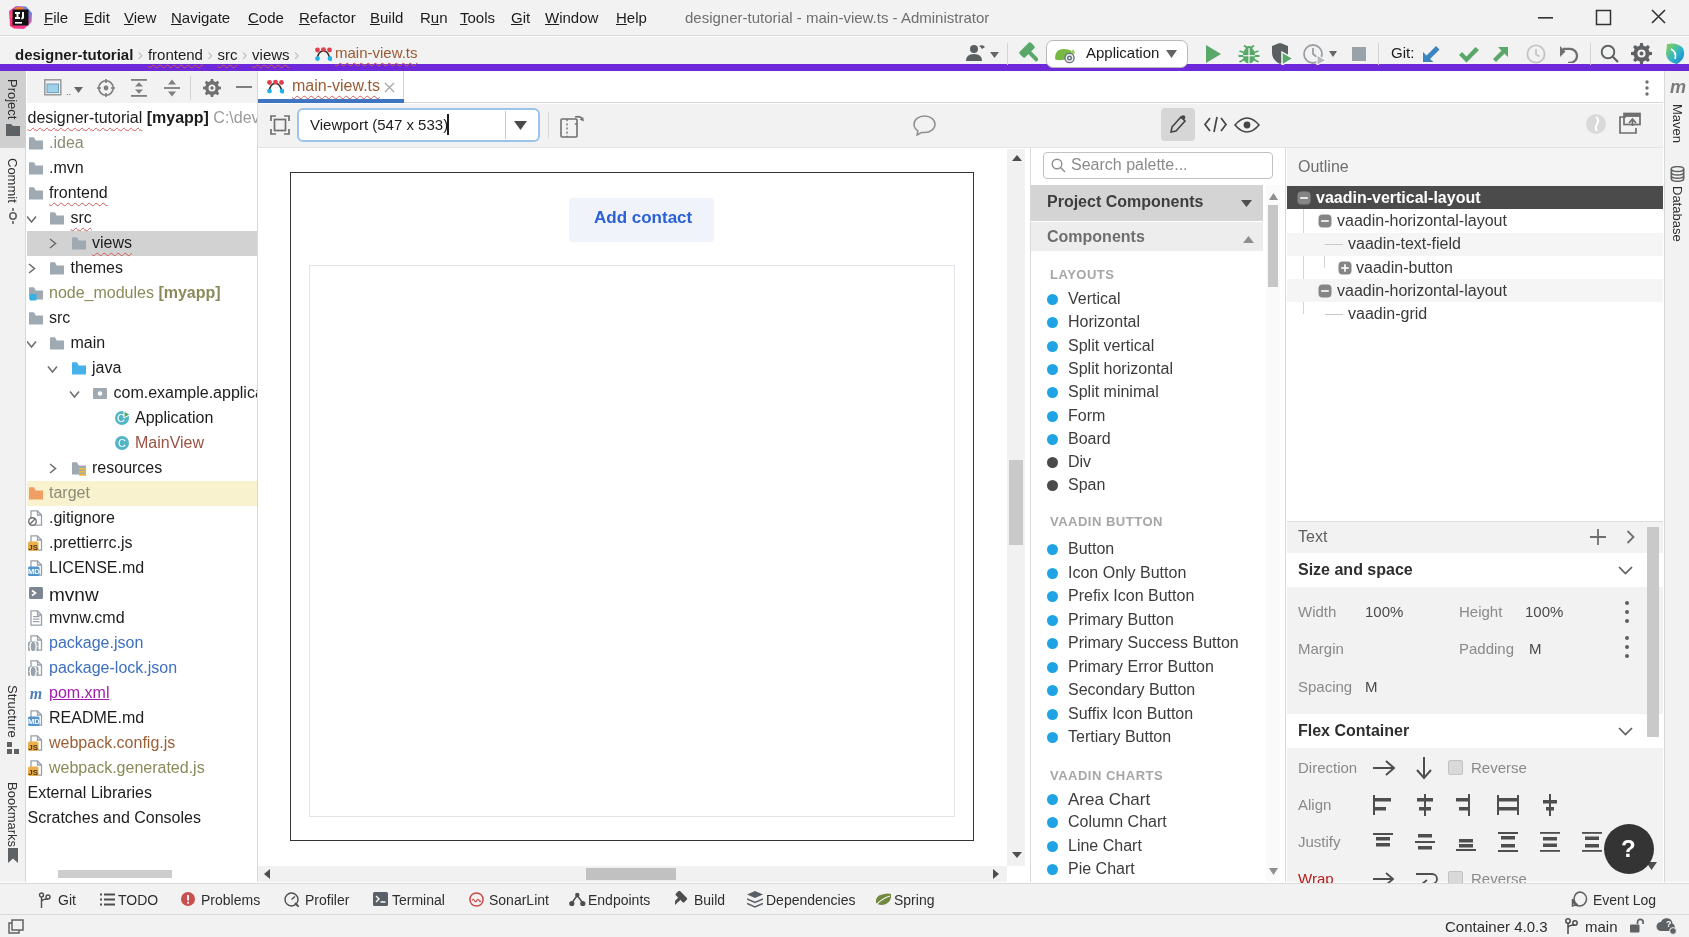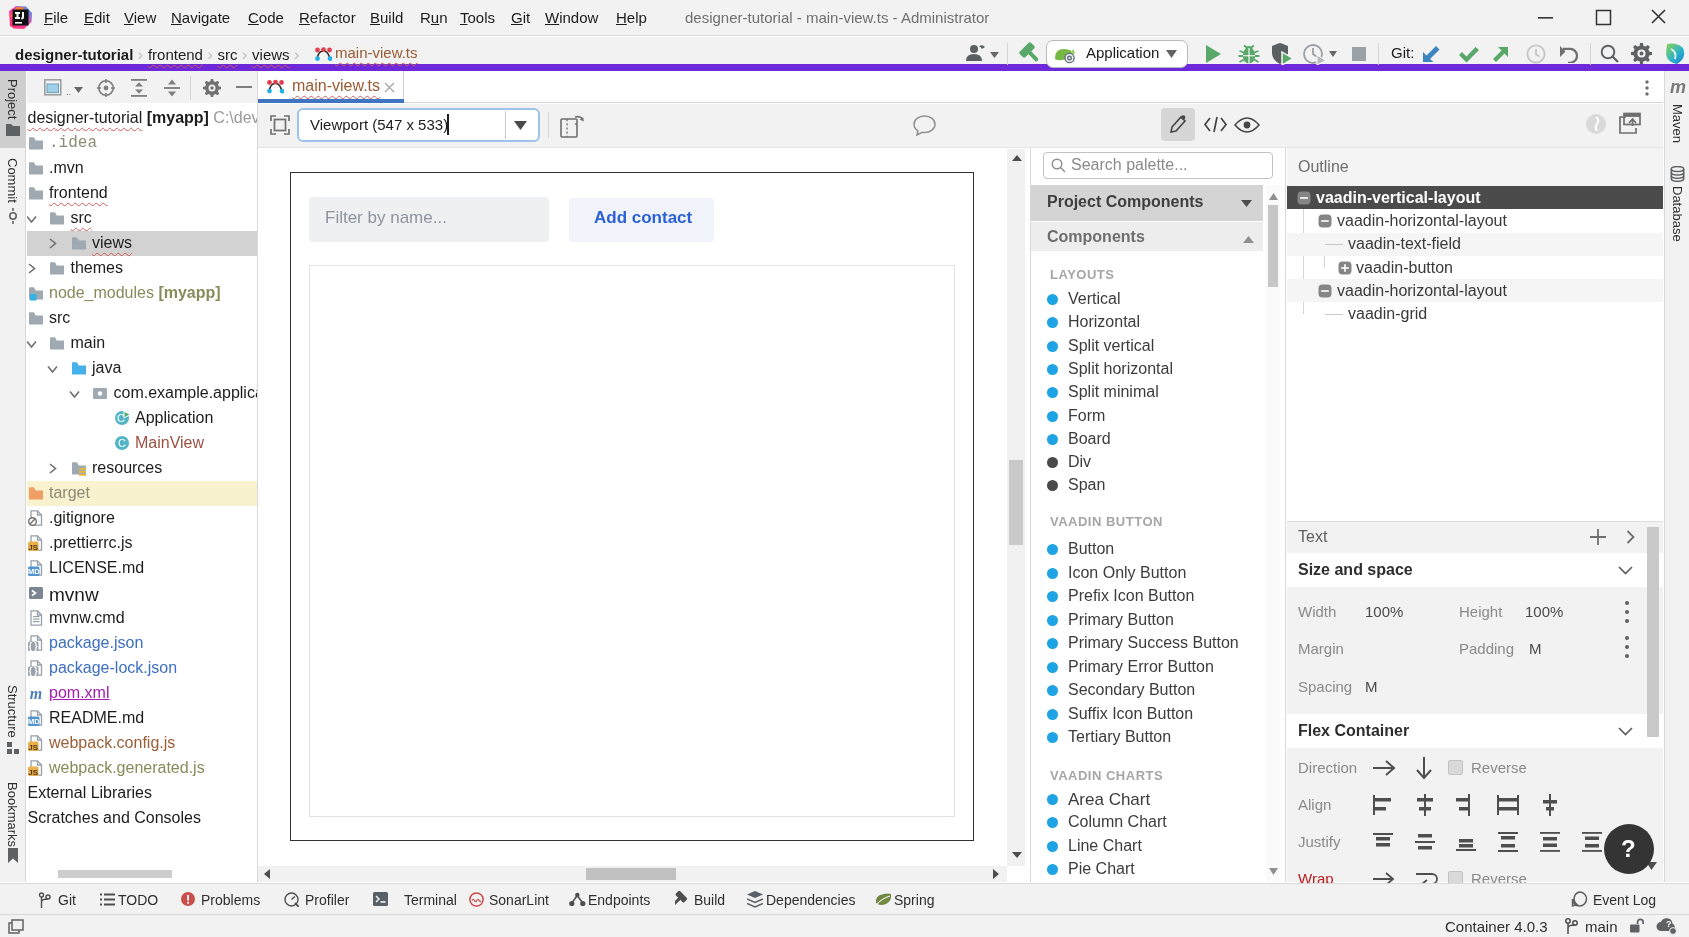--- a/index.html
+++ b/index.html
@@ -217,21 +217,21 @@
     <path fill="#707070" d="M9 5.5 A3.5 3.5 0 1 0 9 12.5 A3.5 3.5 0 1 0 9 5.5 M9 7.3 A1.7 1.7 0 1 1 9 10.7 A1.7 1.7 0 1 1 9 7.3 M7.8 0 h2.4 l0.4 2.3 a7 7 0 0 1 2 0.8 l1.9 -1.3 l1.7 1.7 l-1.3 1.9 a7 7 0 0 1 0.8 2 l2.3 0.4 v2.4 l-2.3 0.4 a7 7 0 0 1 -0.8 2 l1.3 1.9 l-1.7 1.7 l-1.9 -1.3 a7 7 0 0 1 -2 0.8 l-0.4 2.3 h-2.4 l-0.4 -2.3 a7 7 0 0 1 -2 -0.8 l-1.9 1.3 l-1.7 -1.7 l1.3 -1.9 a7 7 0 0 1 -0.8 -2 l-2.3 -0.4 v-2.4 l2.3 -0.4 a7 7 0 0 1 0.8 -2 l-1.3 -1.9 l1.7 -1.7 l1.9 1.3 a7 7 0 0 1 2 -0.8 z"></path>
   </svg>
   <div class="abs" style="left:209px;top:15px;width:16px;height:2px;background:#7f7f7f;"></div>
 
   <div id="tree">
         <div class="abs" style="left:0;top:32px;width:231px;height:767px;overflow:hidden;">
 <div class="abs" style="left:0.5px;top:5.5px;font-size:16px;white-space:nowrap;"><span class="wavy" style="color:#1c1c1c;">designer-tutorial</span><span style="color:#1c1c1c;font-weight:bold;"> [myapp]</span><span style="color:#9a9a9a;">&nbsp;C:\dev\des</span></div>
 <svg class="abs" style="left:0.5px;top:32.0px;" width="16" height="16" viewBox="0 0 16 16">
             <path d="M1 3.5 h5.2 a1 1 0 0 1 1 .8 l.3 1.2 H15 v9 H1 Z M1 3.5 V3 a.8 .8 0 0 1 .8 -.8 h4 l1 1.3" fill="#9fa9b2"></path>
           </svg>
-<div class="abs" style="left:22.0px;top:30.5px;font-size:16px;white-space:nowrap;font-family:Liberation Mono, monospace;"><span style="color:#8b8b76;">.idea</span></div>
+<div class="abs" style="left:22.0px;top:30.5px;font-size:16px;white-space:nowrap;"><span style="color:#8b8b76;">.idea</span></div>
 <svg class="abs" style="left:0.5px;top:57.0px;" width="16" height="16" viewBox="0 0 16 16">
             <path d="M1 3.5 h5.2 a1 1 0 0 1 1 .8 l.3 1.2 H15 v9 H1 Z M1 3.5 V3 a.8 .8 0 0 1 .8 -.8 h4 l1 1.3" fill="#9fa9b2"></path>
           </svg>
 <div class="abs" style="left:22.0px;top:55.5px;font-size:16px;white-space:nowrap;"><span style="color:#1c1c1c;">.mvn</span></div>
 <svg class="abs" style="left:0.5px;top:82.0px;" width="16" height="16" viewBox="0 0 16 16">
             <path d="M1 3.5 h5.2 a1 1 0 0 1 1 .8 l.3 1.2 H15 v9 H1 Z M1 3.5 V3 a.8 .8 0 0 1 .8 -.8 h4 l1 1.3" fill="#9fa9b2"></path>
           </svg>
 <div class="abs" style="left:22.0px;top:80.5px;font-size:16px;white-space:nowrap;"><span class="wavy" style="color:#1c1c1c;">frontend</span></div>
 <svg class="abs" style="left:-1.5px;top:109.5px;" width="11" height="11" viewBox="0 0 11 11">
             <path d="M1 3.5 L5.5 9 L10 3.5" fill="none" stroke="#6f6f6f" stroke-width="1.6"></path>
@@ -458,23 +458,20 @@
     <svg class="abs" style="left:1360px;top:8px;" width="24" height="24" viewBox="0 0 24 24">
       <path d="M8 5 H2 V21 H18 V16" stroke="#6f6f6f" stroke-width="1.7" fill="none"></path>
       <rect x="6" y="1.5" width="16" height="11" fill="none" stroke="#6f6f6f" stroke-width="1.7"></rect>
       <rect x="6" y="1.5" width="16" height="3.4" fill="#6f6f6f"></rect>
       <path d="M11 11 l3.5 -4 l3.5 4 M14.5 8 v6" stroke="#6f6f6f" stroke-width="1.7" fill="none"></path>
     </svg>
   </div>
 
   <div class="abs" style="left:0;top:78px;width:749px;height:717px;background:#fff;" id="canvas">
     <div class="abs" style="left:32px;top:23px;width:684px;height:669px;background:#fff;border:1.5px solid #333;">
-      <div class="abs" style="left:18px;top:24px;width:240px;height:45px;background:#eef0f2;border-radius:4px;">
-        <span class="abs" style="left:16px;top:11px;font-size:17px;color:#8d939e;">Filter by name...</span>
-      </div>
       <div class="abs" style="left:278px;top:25px;width:145px;height:44px;background:#f0f3f9;border-radius:4px;">
         <span class="abs" style="left:25px;top:10px;font-size:17px;font-weight:bold;color:#2b61d5;">Add contact</span>
       </div>
       <div class="abs" style="left:18px;top:92px;width:646px;height:552px;background:#fff;border:1px solid #e0e3e8;"></div>
     </div>
   </div>
 
   <div class="abs" style="left:749px;top:78px;width:18px;height:717px;background:#f1f1f1;">
     <div class="abs" style="left:5px;top:6px;width:0;height:0;border-left:5px solid transparent;border-right:5px solid transparent;border-bottom:6px solid #4e4e4e;"></div>
     <div class="abs" style="left:5px;top:703px;width:0;height:0;border-left:5px solid transparent;border-right:5px solid transparent;border-top:6px solid #4e4e4e;"></div>
@@ -752,21 +749,21 @@
         <circle cx="7.5" cy="7.5" r="6.5" fill="none" stroke="#4e4e4e" stroke-width="1.4"></circle>
         <path d="M7.5 7.5 L11 4.5" stroke="#4e4e4e" stroke-width="1.4"></path>
         <path d="M11 11 l4 4" stroke="#4e4e4e" stroke-width="1.8"></path>
       </svg>
 <span class="abs" style="left:305px;top:8px;font-size:14px;color:#2e2e2e;">Profiler</span>
 <svg class="abs" style="left:373px;top:8px;" width="15" height="14" viewBox="0 0 15 14">
         <rect x="0" y="0" width="15" height="14" rx="1.5" fill="#5a6067"></rect>
         <path d="M3 4 L6 7 L3 10" fill="none" stroke="#fff" stroke-width="1.4"></path>
         <rect x="7.5" y="9.2" width="5" height="1.5" fill="#fff"></rect>
       </svg>
-<span class="abs" style="left:404px;top:8px;font-size:14px;color:#2e2e2e;">Terminal</span>
+<span class="abs" style="left:392px;top:8px;font-size:14px;color:#2e2e2e;">Terminal</span>
 <svg class="abs" style="left:469px;top:8px;" width="15" height="15" viewBox="0 0 15 15">
         <circle cx="7.5" cy="7.5" r="6.6" fill="none" stroke="#cb4a4a" stroke-width="1.5"></circle>
         <path d="M3 8.5 q1.2 -2.5 2.4 0 q1.2 2.5 2.4 0 q1.2 -2.5 2.4 0 q0.9 1.8 1.8 0.4" fill="none" stroke="#cb4a4a" stroke-width="1.2"></path>
       </svg>
 <span class="abs" style="left:489px;top:8px;font-size:14px;color:#2e2e2e;">SonarLint</span>
 <svg class="abs" style="left:569px;top:8px;" width="17" height="15" viewBox="0 0 17 15">
         <circle cx="2.8" cy="11.5" r="2.6" fill="#4e4e4e"></circle>
         <circle cx="13.8" cy="11.5" r="2.6" fill="#4e4e4e"></circle>
         <circle cx="8.3" cy="3" r="2.2" fill="#4e4e4e"></circle>
         <path d="M3.5 10 L7.5 4.5 M13 10 L9 4.5" stroke="#4e4e4e" stroke-width="1.5"></path>

